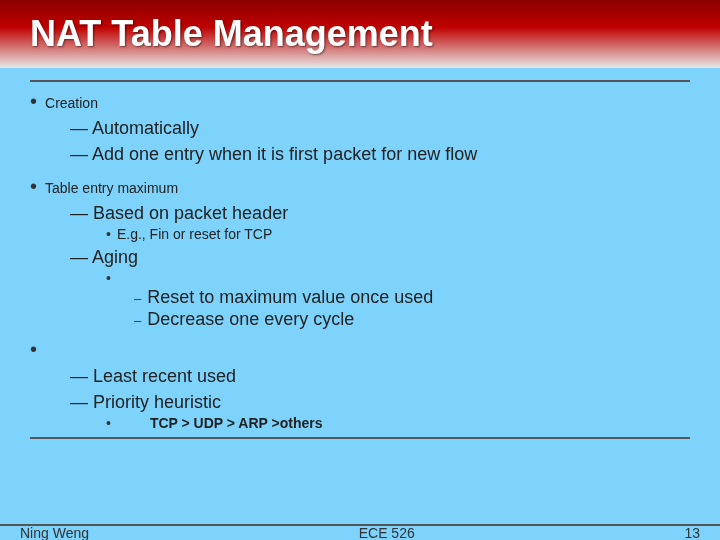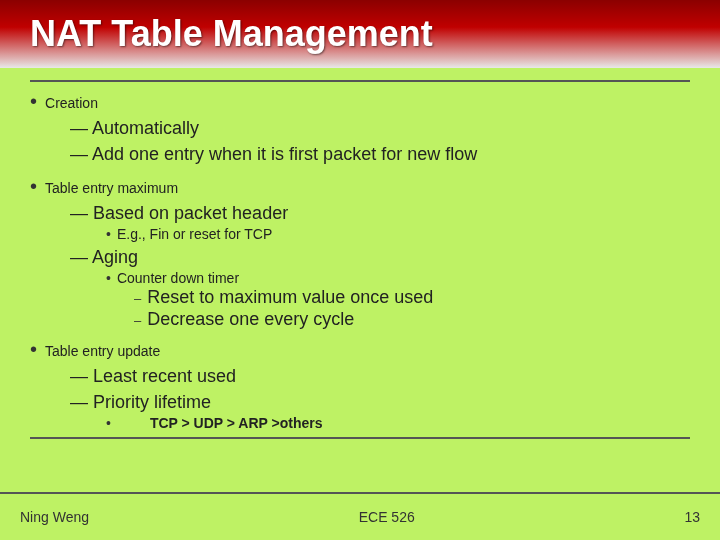--- a/index.html
+++ b/index.html
@@ -10,21 +10,21 @@
       font-family: Arial, sans-serif;
       background: #ffffff;
       overflow: hidden;
     }
 
     .slide {
       width: 720px;
       height: 540px;
       display: flex;
       flex-direction: column;
-      background: #bef264;
+      background: #7dd3fc;
     }
 
     
     .header {
       background: linear-gradient(to bottom, #8b0000 0%, #c00000 40%, #e8e8e8 100%);
       height: 68px;
       display: flex;
       align-items: center;
       padding: 0 30px;
     }
@@ -142,21 +142,21 @@
 
     
     .footer {
       border-top: 2px solid #555;
       display: flex;
       justify-content: space-between;
       align-items: center;
       padding: 1px 20px;
       font-size: 14px;
       color: #333;
-      height: 48px;
+      height: 16px;
     }
   </style>
 </head>
 <body>
 
 <div class="slide">
 
   <div class="header">
     <span class="title">NAT Table Management</span>
   </div>
@@ -193,45 +193,43 @@
           <span class="dot-text">E.g., Fin or reset for TCP</span>
         </div>
       </div>
 
       <div class="dash-item">
         <span class="dash-text">— Aging</span>
       </div>
       <div class="sub-sub-items">
         <div class="dot-item">
           <span class="dot-marker">•</span>
-          <span class="dot-text">Counter down timer</span>
         </div>
         <div class="sub-sub-sub-items">
           <div class="dash-small-item">
             <span class="dash-small-marker">–</span>
             <span class="dash-small-text">Reset to maximum value once used</span>
           </div>
           <div class="dash-small-item">
             <span class="dash-small-marker">–</span>
             <span class="dash-small-text">Decrease one every cycle</span>
           </div>
         </div>
       </div>
     </div>
 
     <div class="bullet-l1" style="margin-top:8px;">
       <span class="bullet-marker">•</span>
-      <span class="bullet-text">Table entry update</span>
     </div>
     <div class="sub-items">
       <div class="dash-item">
         <span class="dash-text">— Least recent used</span>
       </div>
       <div class="dash-item">
-        <span class="dash-text">— Priority lifetime</span>
+        <span class="dash-text">— Priority heuristic</span>
       </div>
       <div class="sub-sub-items">
         <div class="dot-item">
           <span class="dot-marker">•</span>
           <span class="dot-text bold-text">TCP &gt; UDP &gt; ARP &gt;others</span>
         </div>
       </div>
     </div>
 
     <hr class="divider-bottom">

